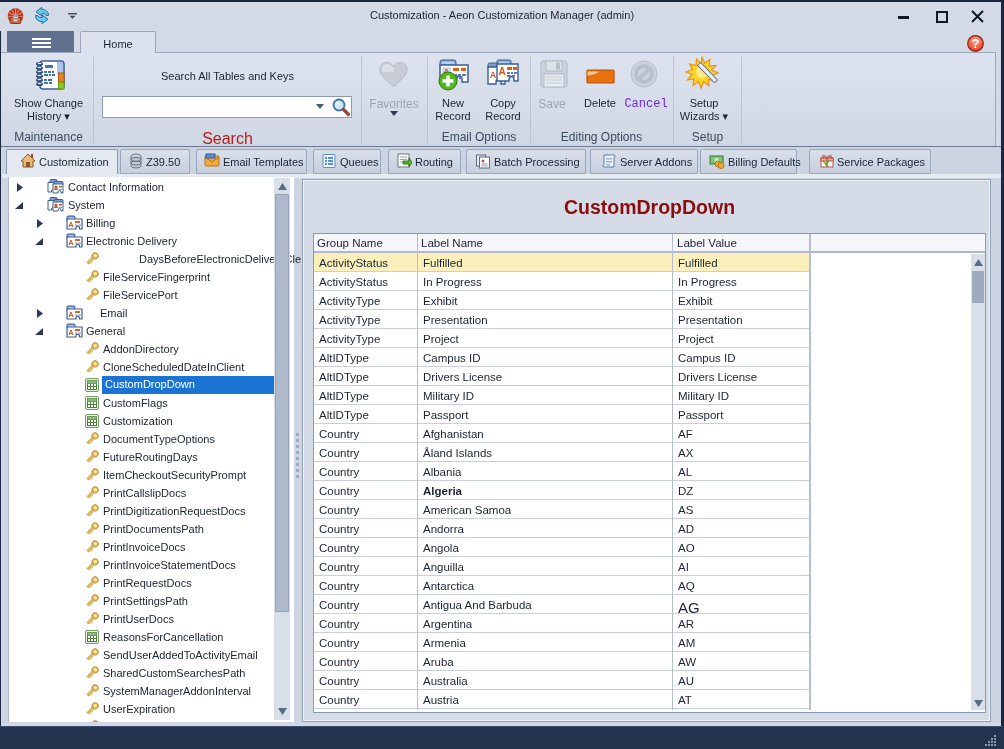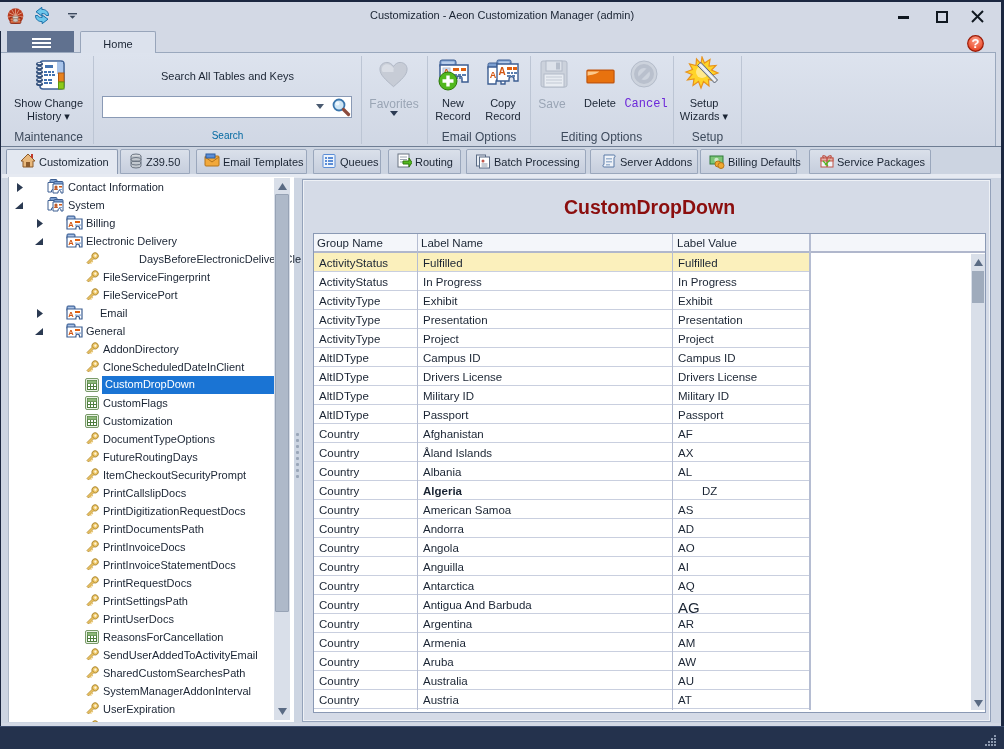--- a/index.html
+++ b/index.html
@@ -132,21 +132,21 @@
 <div class="txt" style="left:94px;top:70px;width:267px;text-align:center;font-size:11px;">Search All Tables and Keys</div>
 <div class="abs" style="left:102px;top:96px;width:250px;height:22px;background:#fff;border:1px solid #8a9ab5;box-sizing:border-box;"></div>
 <svg class="abs" style="left:316px;top:104px;" width="9" height="6" viewBox="0 0 9 6">
     <path d="M0 0 L8 0 L4 5 Z" fill="#4a5a70"></path>
   </svg>
 <svg class="abs" style="left:331px;top:97px;" width="20" height="20" viewBox="0 0 20 20">
   <circle cx="8" cy="8" r="5.5" fill="#cfe6f5" stroke="#3a76ad" stroke-width="1.8"></circle>
   <circle cx="6.5" cy="6.5" r="2" fill="#eef7fd"></circle>
   <line x1="12.5" y1="12.5" x2="17.5" y2="17.5" stroke="#8c4a3c" stroke-width="3.2" stroke-linecap="round"></line>
 </svg>
-<div class="txt" style="left:94px;top:130px;width:267px;text-align:center;font-size:10px;color:#0369a1;">Search</div>
+<div class="txt" style="left:94px;top:130px;width:267px;text-align:center;font-size:16px;color:#b91c1c;">Search</div>
 
 <svg class="abs" style="left:378px;top:60px;" width="31" height="30" viewBox="0 0 32 30">
   <path d="M16 27 C8 20 2 15 2 9 C2 4.5 5.5 2 9.2 2 C12 2 14.5 3.8 16 6.2 C17.5 3.8 20 2 22.8 2 C26.5 2 30 4.5 30 9 C30 15 24 20 16 27 Z" fill="#c7ccd6" stroke="#b0b7c4"></path>
   <path d="M16 8 C14.5 5.5 12 4 9.2 4 C6.5 4 4 6 4 9 C4 10 4.2 11 4.8 12 L16 12 Z" fill="#d9dde5"></path>
 </svg>
 <div class="txt" style="left:361px;top:97px;width:66px;text-align:center;font-size:12px;color:#9aa5b5;">Favorites</div>
 <svg class="abs" style="left:390px;top:111px;" width="8" height="5" viewBox="0 0 8 5">
     <path d="M0 0 L8 0 L4 5 Z" fill="#2b3a52"></path>
   </svg>
 
@@ -740,21 +740,21 @@
     <div class="txt" style="left:319px;top:447px;font-size:11.5px;">Country</div>
     <div class="txt" style="left:423px;top:447px;font-size:11.5px;">Åland Islands</div>
     <div class="txt" style="left:678px;top:447px;font-size:11.5px;">AX</div>
     <div class="abs" style="left:314px;top:480px;width:495px;height:1px;background:#c9cfdf;"></div>
     <div class="txt" style="left:319px;top:466px;font-size:11.5px;">Country</div>
     <div class="txt" style="left:423px;top:466px;font-size:11.5px;">Albania</div>
     <div class="txt" style="left:678px;top:466px;font-size:11.5px;">AL</div>
     <div class="abs" style="left:314px;top:499px;width:495px;height:1px;background:#c9cfdf;"></div>
     <div class="txt" style="left:319px;top:485px;font-size:11.5px;">Country</div>
     <div class="txt" style="left:423px;top:485px;font-size:11.5px;font-weight:bold;">Algeria</div>
-    <div class="txt" style="left:678px;top:485px;font-size:11.5px;margin-left:24px;">DZ</div>
+    <div class="txt" style="left:678px;top:485px;font-size:11.5px;">DZ</div>
     <div class="abs" style="left:314px;top:518px;width:495px;height:1px;background:#c9cfdf;"></div>
     <div class="txt" style="left:319px;top:504px;font-size:11.5px;">Country</div>
     <div class="txt" style="left:423px;top:504px;font-size:11.5px;">American Samoa</div>
     <div class="txt" style="left:678px;top:504px;font-size:11.5px;">AS</div>
     <div class="abs" style="left:314px;top:537px;width:495px;height:1px;background:#c9cfdf;"></div>
     <div class="txt" style="left:319px;top:523px;font-size:11.5px;">Country</div>
     <div class="txt" style="left:423px;top:523px;font-size:11.5px;">Andorra</div>
     <div class="txt" style="left:678px;top:523px;font-size:11.5px;">AD</div>
     <div class="abs" style="left:314px;top:556px;width:495px;height:1px;background:#c9cfdf;"></div>
     <div class="txt" style="left:319px;top:542px;font-size:11.5px;">Country</div>

